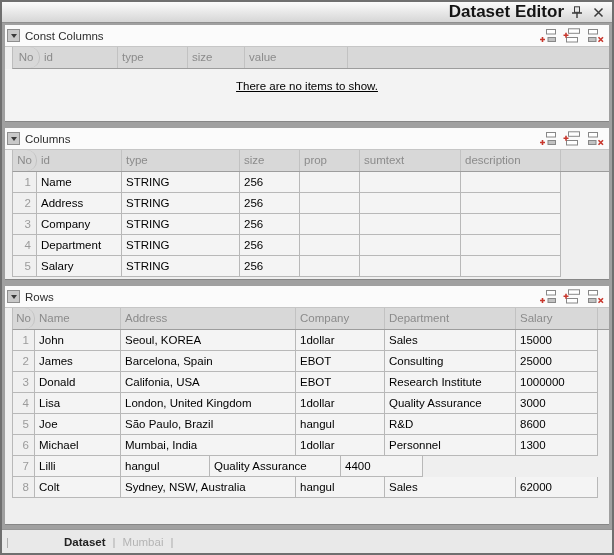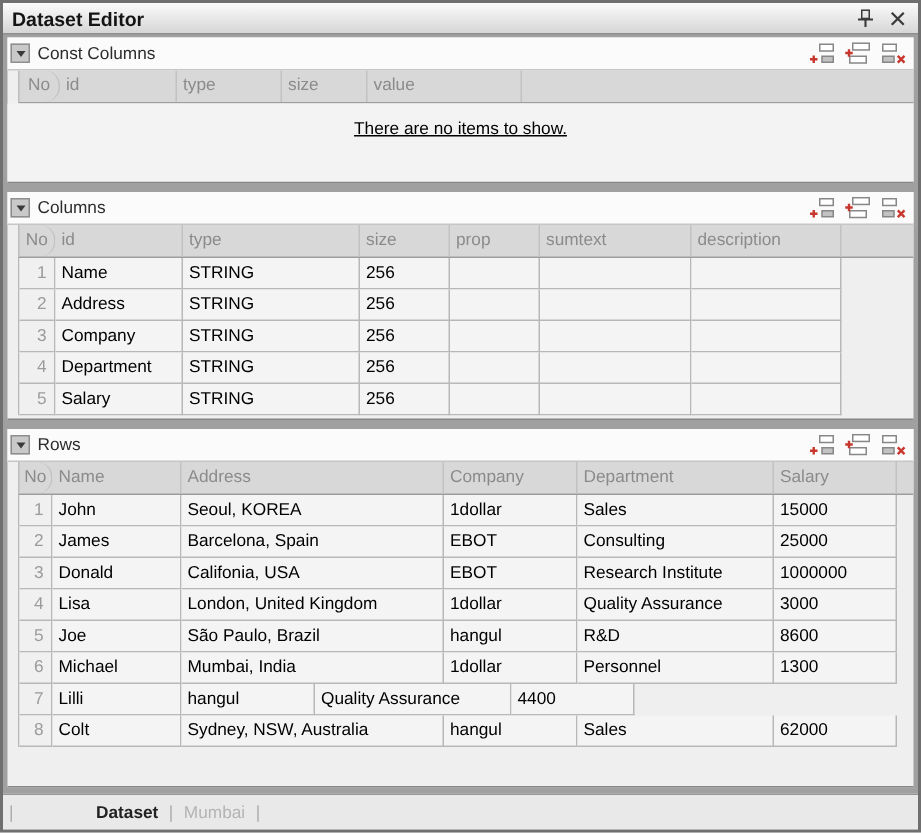--- a/index.html
+++ b/index.html
@@ -2,21 +2,21 @@
 <html><head>
 <meta charset="utf-8">
 <style>
   html,body{margin:0;padding:0;background:#ffffff;}
   *{box-sizing:border-box;}
   .panel{width:614px;height:555px;border:2px solid #6f6f6f;background:#a0a0a0;
          display:flex;flex-direction:column;font-family:"Liberation Sans",sans-serif;font-size:11.5px;}
   
   .titlebar{height:21px;flex:0 0 auto;background:linear-gradient(#fbfbfb,#d6d6d6);
             border-bottom:1px solid #8f8f8f;display:flex;align-items:center;padding:0 6px;}
-  .titlebar .title{font-weight:bold;font-size:13px;color:#141414;flex:1;}
+  .titlebar .title{font-weight:bold;font-size:17px;color:#141414;flex:1;text-align:right;}
   .tb-btn{width:16px;height:16px;display:flex;align-items:center;justify-content:center;margin-left:5px;cursor:default;}
   
   .sections{flex:1;display:flex;flex-direction:column;padding:2px 3px 4px;gap:6px;min-height:0;}
   .section{background:#efefef;border-bottom:1px solid #868686;display:flex;flex-direction:column;min-height:0;}
   .s-const{height:97px;flex:0 0 auto;}
   .s-columns{height:152px;flex:0 0 auto;}
   .s-rows{flex:1;}
   .sec-header{height:22px;flex:0 0 auto;background:#fbfbfb;border-bottom:1px solid #c6c6c6;
               display:flex;align-items:center;}
   .collapse-btn{width:13px;height:13px;margin:0 5px 0 2px;background:#c9c9c9;border:1px solid #8e8e8e;

